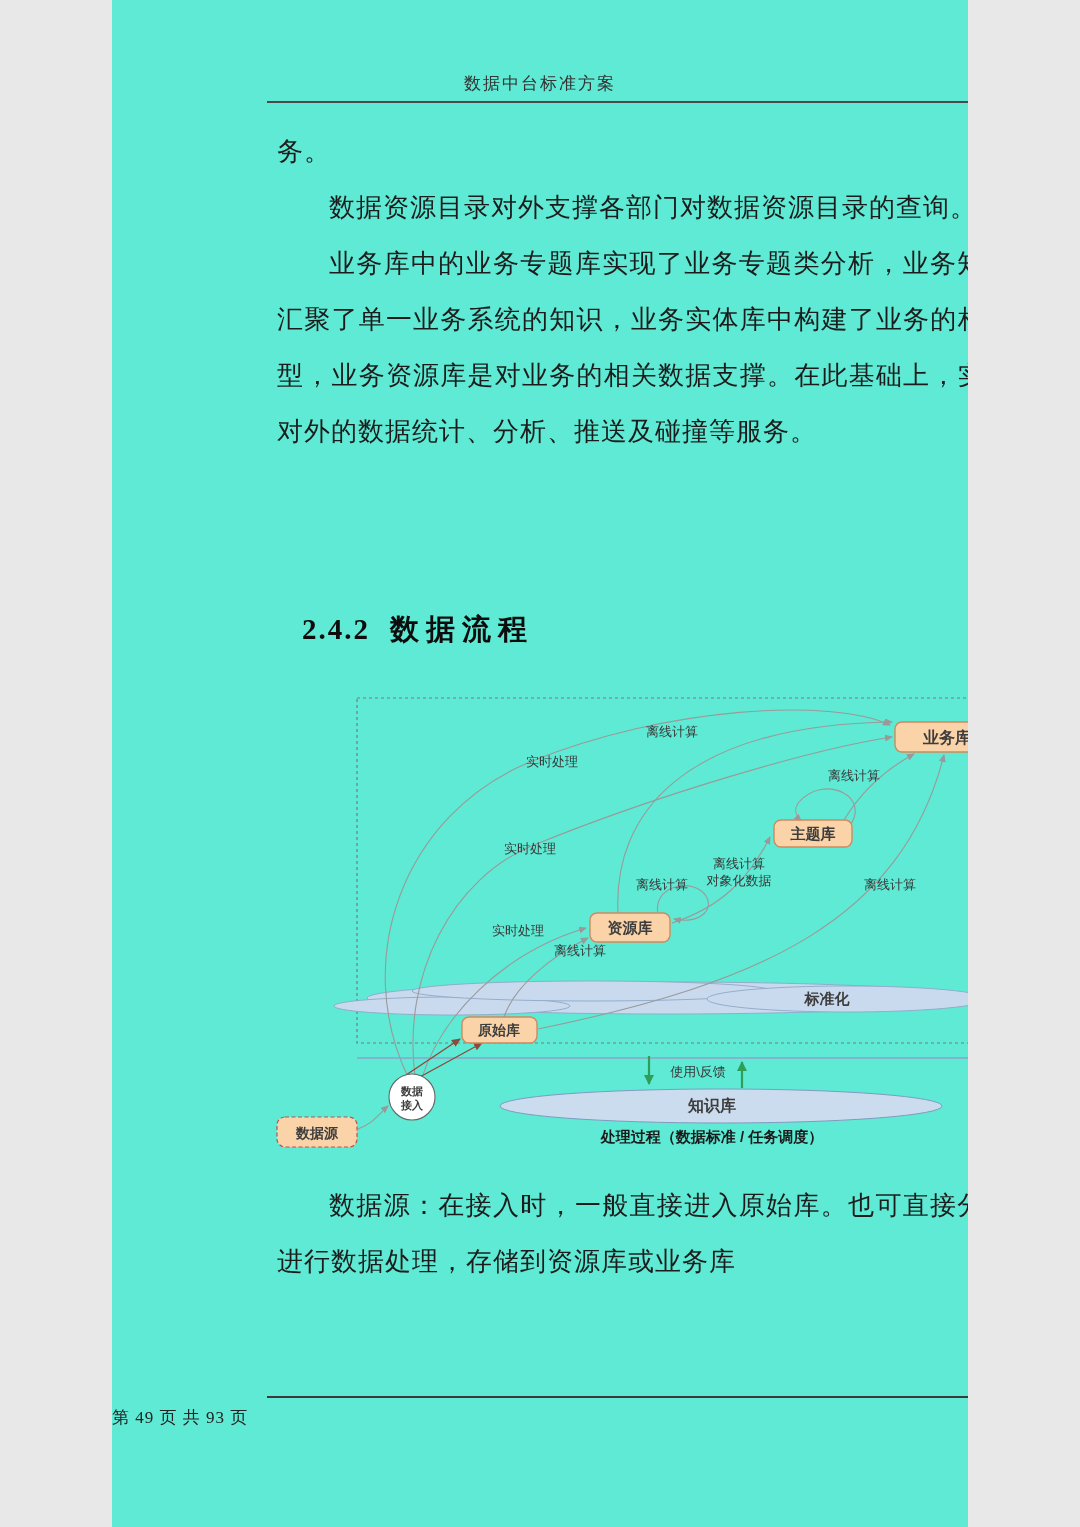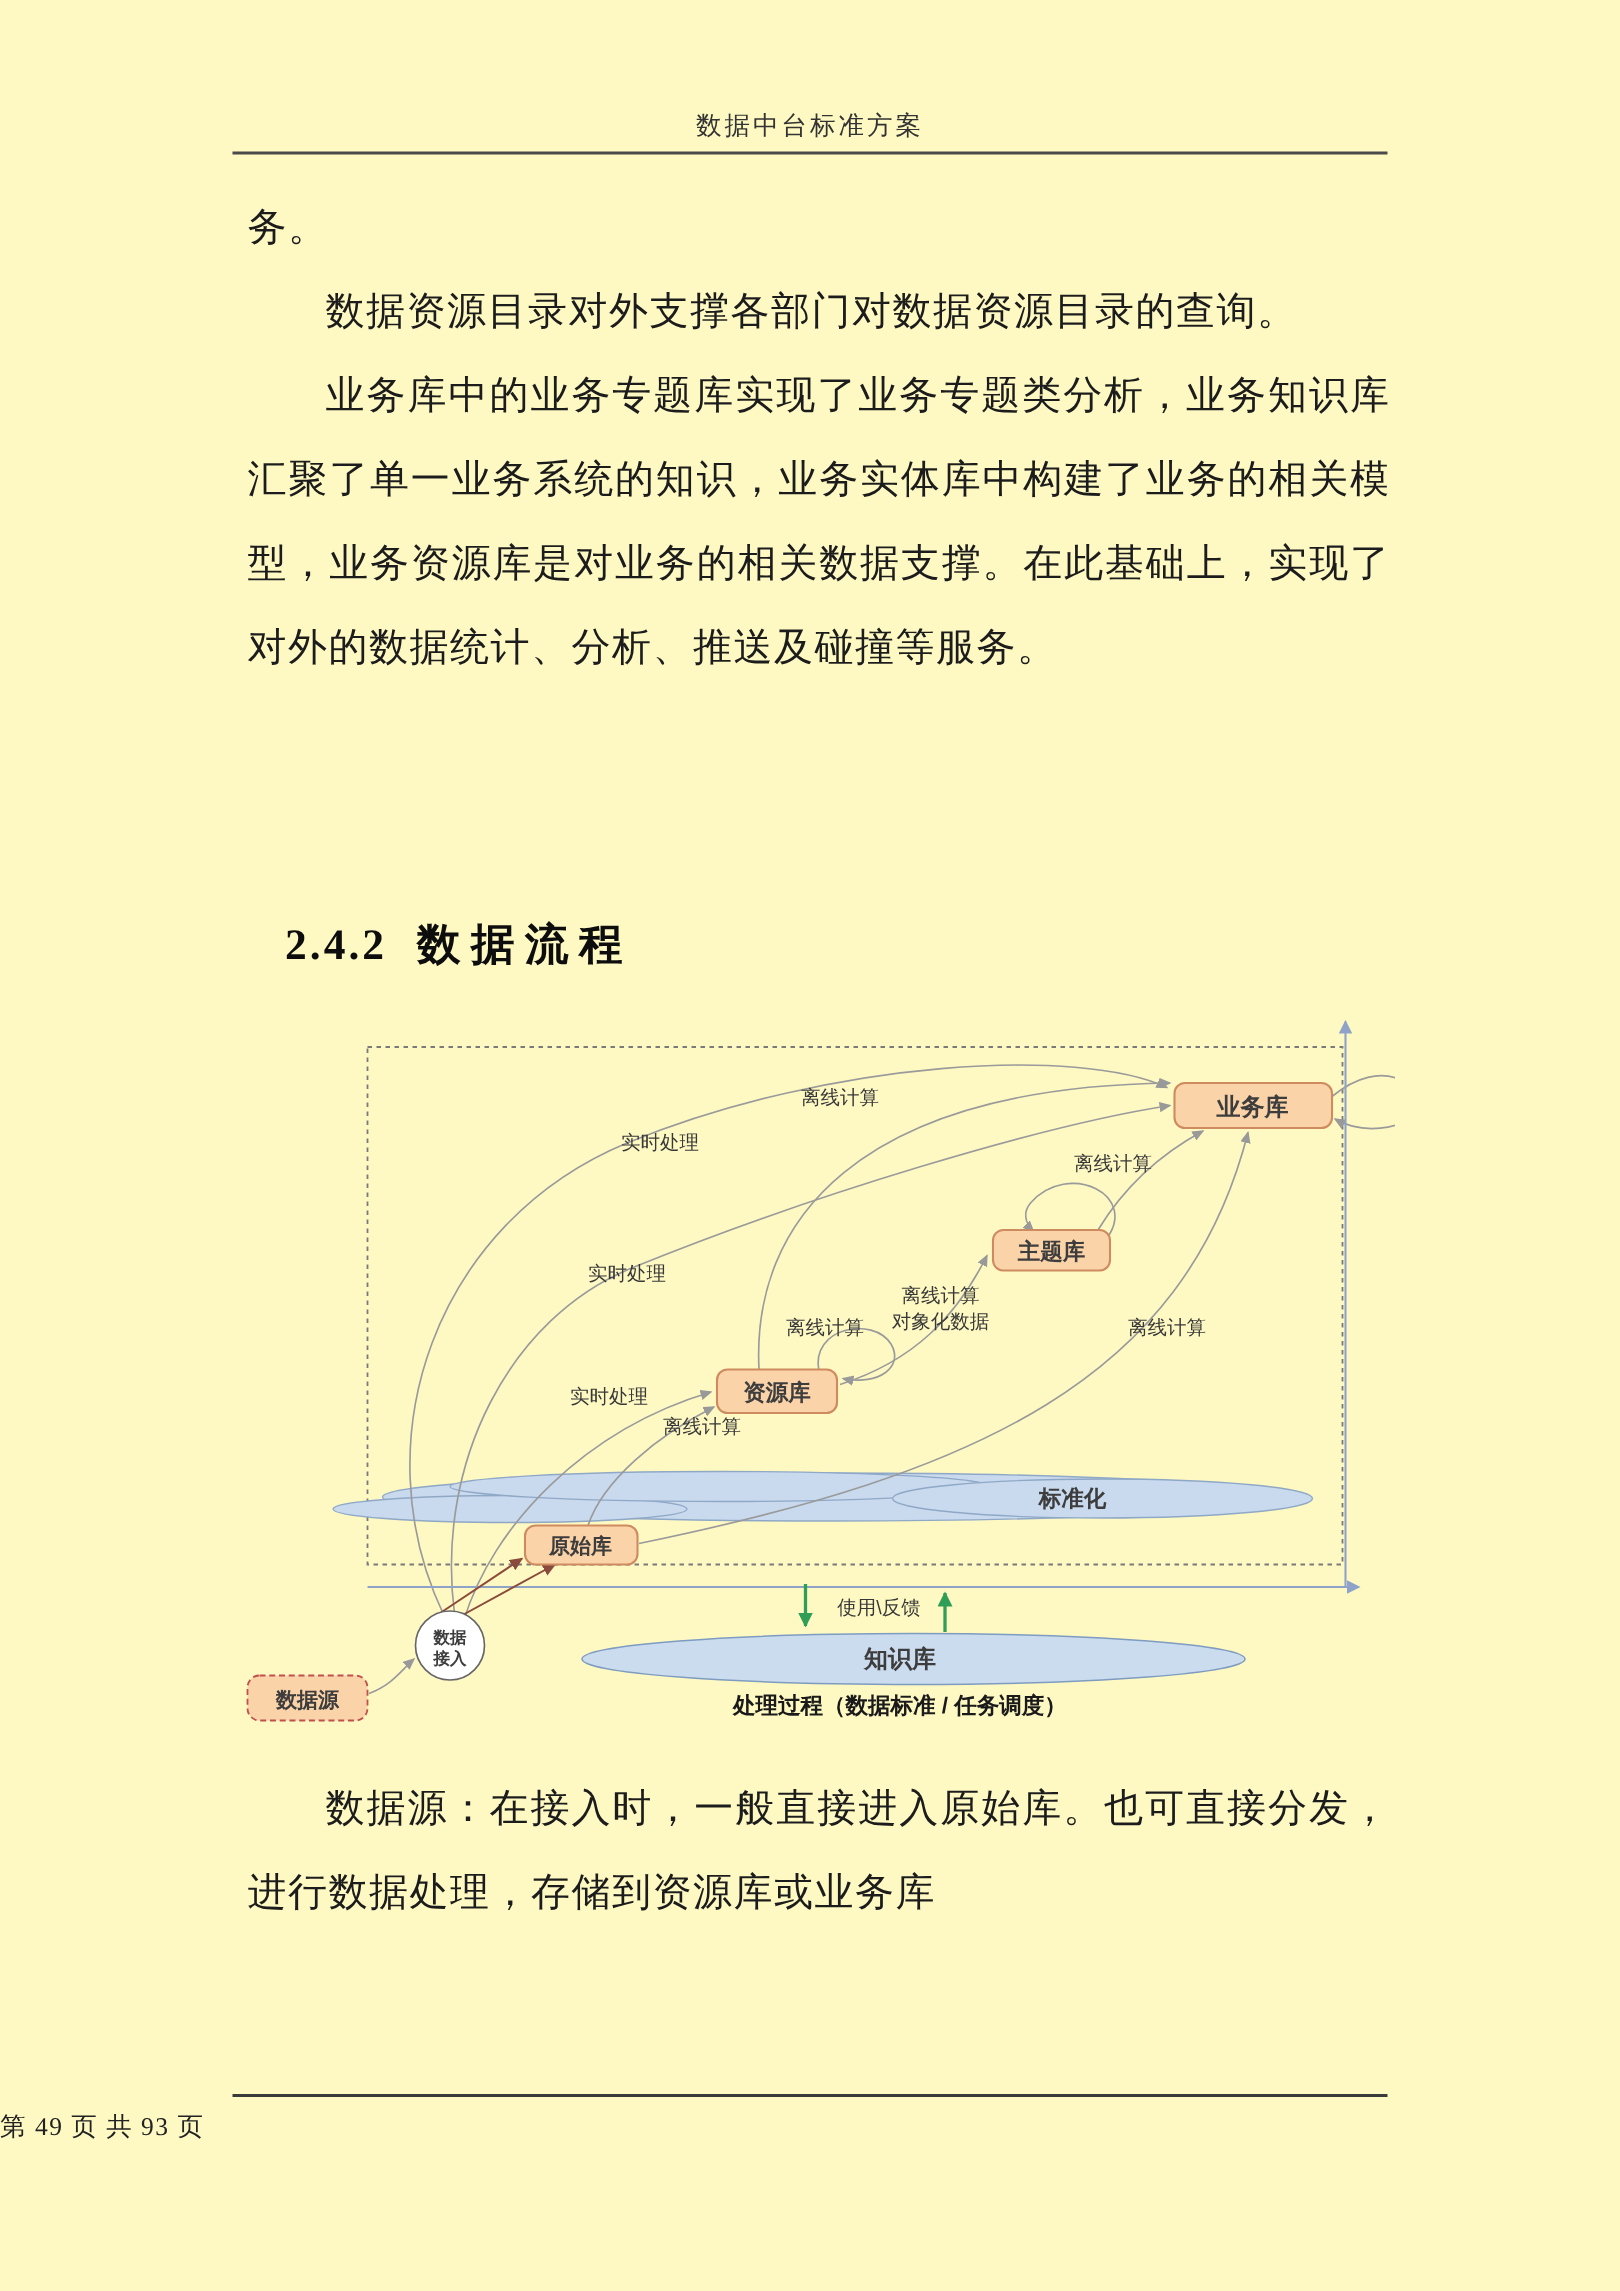--- a/index.html
+++ b/index.html
@@ -1,17 +1,17 @@
 <!DOCTYPE html>
 <html><head>
 <meta charset="utf-8">
 <style>
   html,body{margin:0;padding:0;background:#e8e8e8;}
   .page{
-    position:relative;width:1080px;height:1527px;margin:0 auto;background:#fef9c3;
+    position:relative;width:856px;height:1527px;margin:0 auto;background:#5eead4;
     font-family:"Liberation Serif","DejaVu Serif",serif;color:#1c1c1c;overflow:hidden;
   }
   .header-title{position:absolute;top:72px;left:0;width:100%;text-align:center;
     font-size:17px;color:#333;letter-spacing:2px;}
   .header-rule{position:absolute;top:101px;left:155px;width:770px;height:2px;background:#4a4a4a;}
   .body-block{position:absolute;left:165px;width:762px;font-size:26px;line-height:56px;
     text-align:justify;text-align-last:left;letter-spacing:1px;}
   .block-1{top:124px;}
   .block-2{top:1178px;}
   .body-block p{margin:0;}

